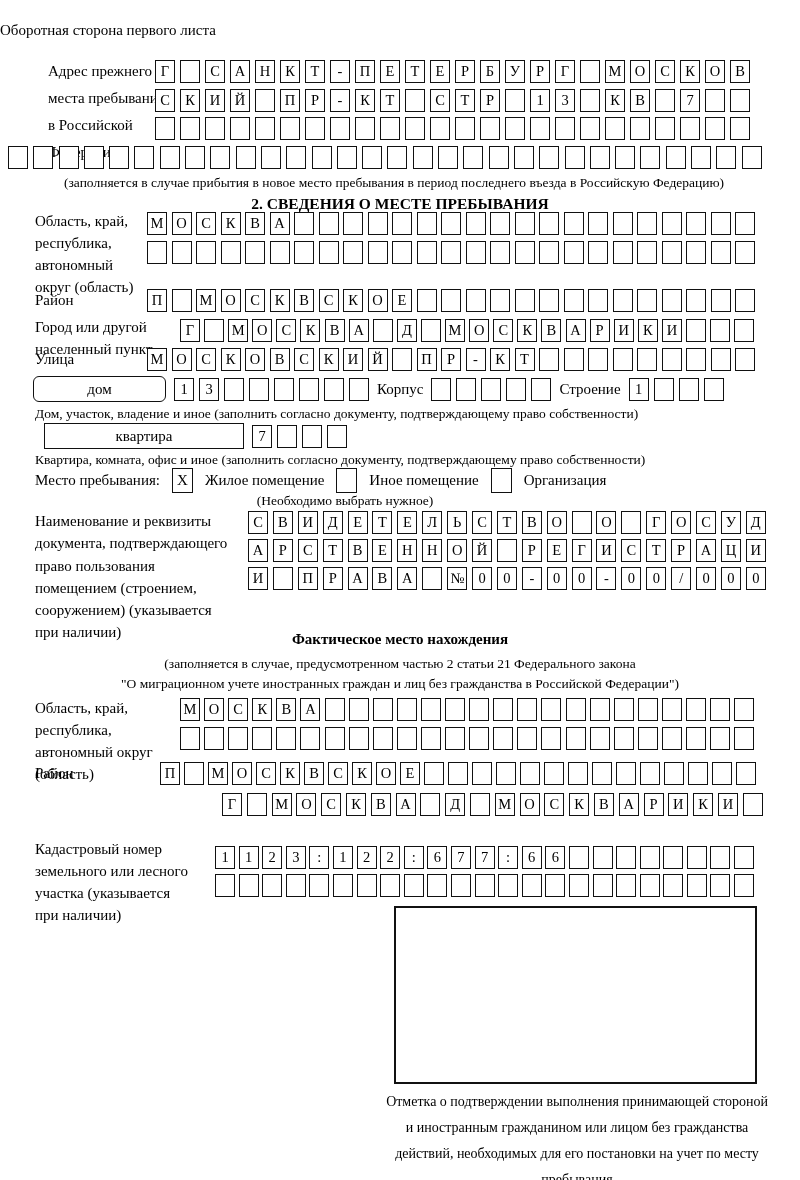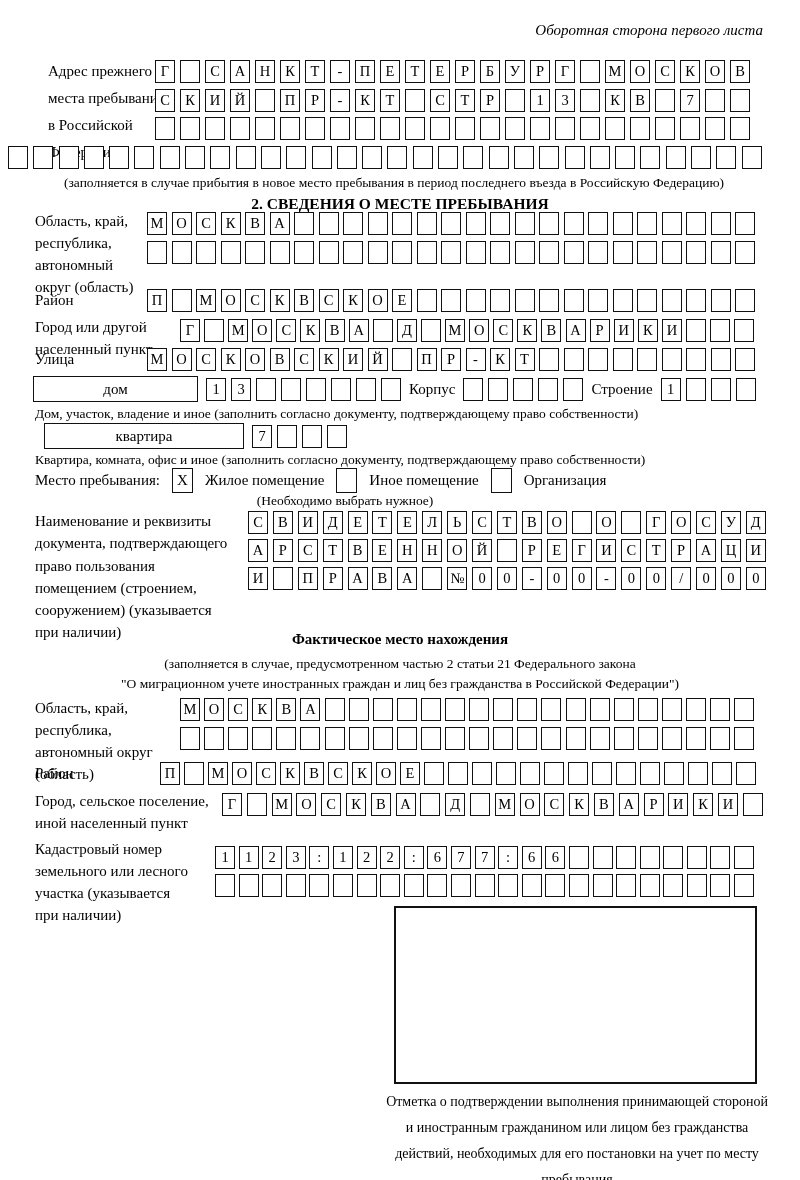--- a/index.html
+++ b/index.html
@@ -22,21 +22,21 @@
   .chk{width:21px;height:25px;border:1.8px solid #111;box-sizing:border-box;
        display:flex;align-items:center;justify-content:center;font-size:15px;flex:0 0 auto;}
   .bigbox{border:2px solid #111;box-sizing:border-box;background:#fff;}
   .stamp{font-size:14px;line-height:26px;text-align:center;}
 </style>
 </head>
 <body>
 
 <div id="page">
 
-  <div class="abs note" style="top:22px;left:0;width:763px;text-align:right;font-size:15px;font-style:italic;">Оборотная сторона первого листа</div>
+  <div class="abs note" style="top:22px;left:0;width:763px;text-align:left;font-size:15px;">Оборотная сторона первого листа</div>
 
   <div class="abs lbl lbl27" style="top:58px;left:48px;width:120px;">Адрес прежнего
 места пребывания
 в Российской
 Федерации</div>
   <div class="abs cellcol" style="top:60px;left:155px;">
     <div class="cells">
         <span class="cell">Г</span>
         <span class="cell"></span>
         <span class="cell">С</span>
@@ -293,21 +293,21 @@
       <span class="cell"></span>
       <span class="cell"></span>
       <span class="cell"></span>
       <span class="cell"></span>
       <span class="cell"></span>
       <span class="cell"></span>
       <span class="cell"></span>
     </div>
 
   <div class="abs inlinerow" style="top:376px;left:33px;gap:8px;">
-    <div class="labelbox" style="width:165px;">дом</div>
+    <div class="labelbox" style="width:133px;border-radius:6px;">дом</div>
     <div class="cells">
         <span class="cell">1</span>
         <span class="cell">3</span>
         <span class="cell"></span>
         <span class="cell"></span>
         <span class="cell"></span>
         <span class="cell"></span>
         <span class="cell"></span>
         <span class="cell"></span>
       </div>
@@ -514,22 +514,20 @@
       <span class="cell"></span>
       <span class="cell"></span>
       <span class="cell"></span>
       <span class="cell"></span>
       <span class="cell"></span>
       <span class="cell"></span>
       <span class="cell"></span>
       <span class="cell"></span>
     </div>
 
-  <div class="abs lbl" style="top:790px;left:35px;width:190px;">Город, сельское поселение,
-иной населенный пункт</div>
   <div class="abs cells" style="top:793px;left:222px;gap:4.8px;">
       <span class="cell">Г</span>
       <span class="cell"></span>
       <span class="cell">М</span>
       <span class="cell">О</span>
       <span class="cell">С</span>
       <span class="cell">К</span>
       <span class="cell">В</span>
       <span class="cell">А</span>
       <span class="cell"></span>

